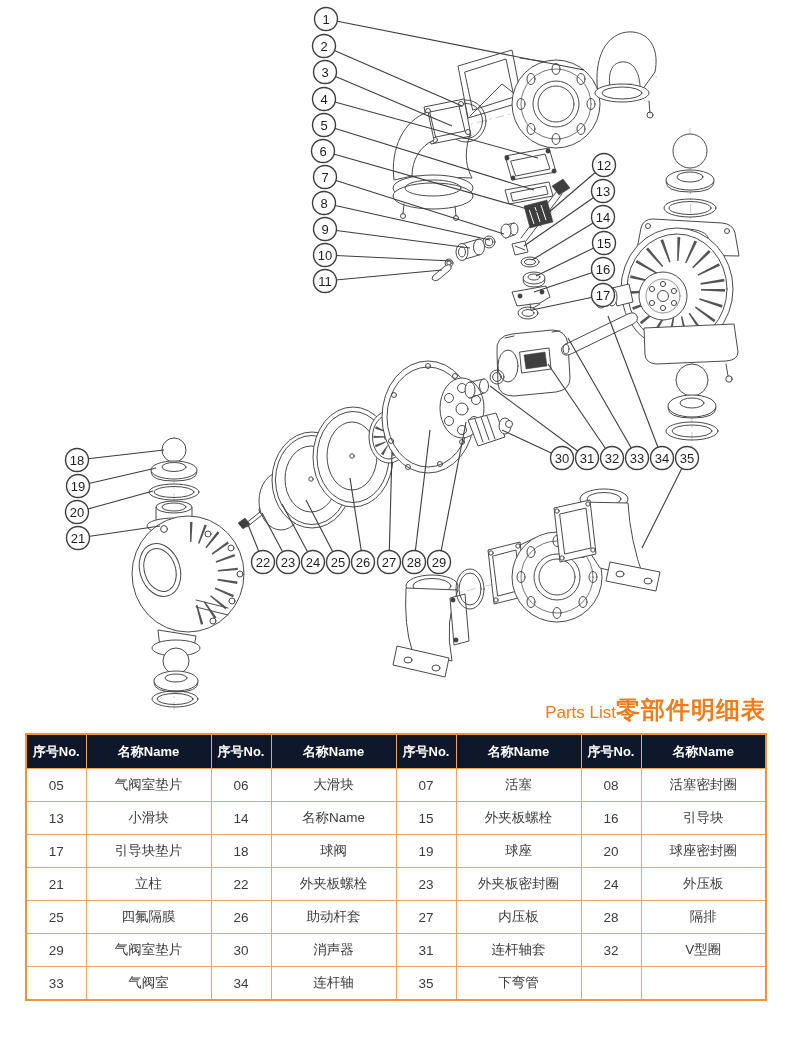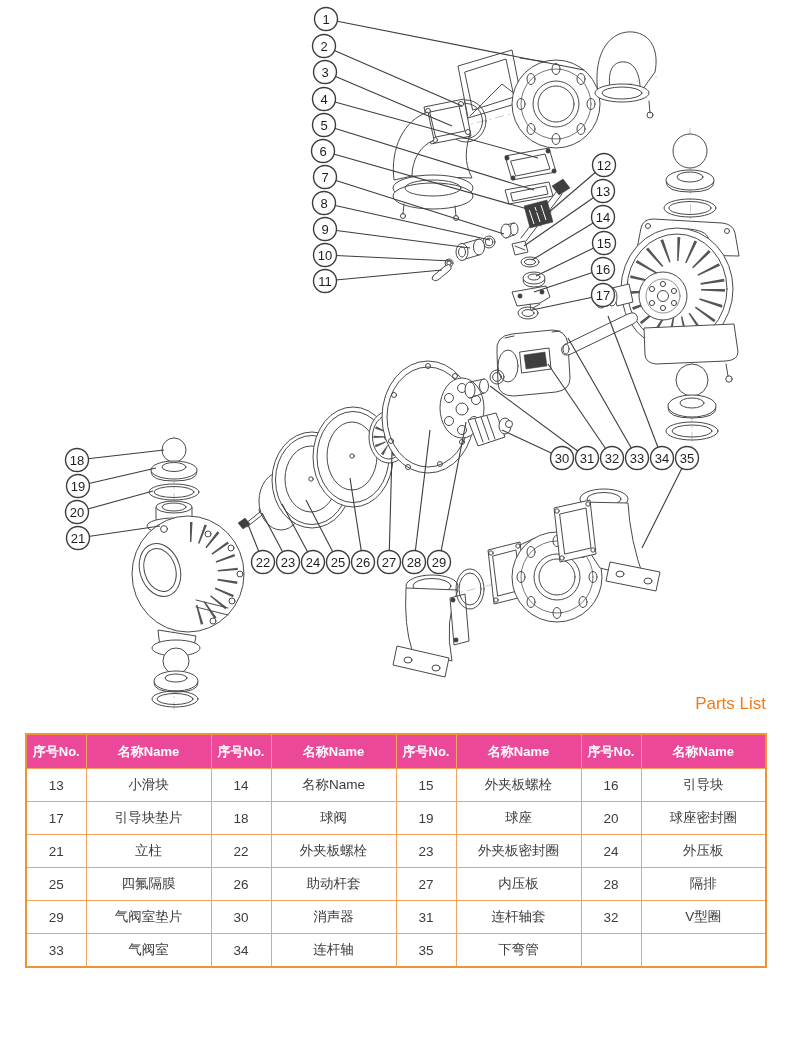--- a/index.html
+++ b/index.html
@@ -18,21 +18,21 @@
   
   .list-title{position:absolute;top:694px;right:24px;display:flex;align-items:baseline;gap:0;}
   .title-en{font-size:17px;color:#ef7c1a;}
   .title-zh{font-size:24px;font-weight:bold;color:#ef7c1a;letter-spacing:1px;}
   
   .parts-table-wrap{position:absolute;left:25px;top:733px;width:741px;}
   table.parts{border-collapse:collapse;table-layout:fixed;width:740px;
               border:2px solid #ee9434;}
   table.parts th,table.parts td{border:1px solid #f1a45c;text-align:center;vertical-align:middle;
               overflow:hidden;white-space:nowrap;}
-  table.parts th{background:#ec4899;color:#fff;font-size:13px;font-weight:bold;height:31px;}
+  table.parts th{background:#0f172a;color:#fff;font-size:13px;font-weight:bold;height:31px;}
   table.parts td{font-size:13.5px;color:#3c3c3c;height:30px;background:#fff;}
   col.col-no{width:60px;}
   col.col-name{width:125px;}
 </style>
 </head>
 <body>
 
 <div class="page">
 
   <svg class="diagram" viewBox="0 0 790 732">
@@ -522,20 +522,21 @@
         <g>
           <line x1="687" y1="458" x2="642" y2="548" class="leader"></line>
           <circle cx="687" cy="458" r="11.5" class="co"></circle>
           <text x="687" y="462.5" class="cn">35</text>
         </g>
       </g>
   </svg>
 
   <div class="list-title">
     <span class="title-en">Parts List</span>
+    <span class="title-zh">零部件明细表</span>
   </div>
 
   <div class="parts-table-wrap">
     <table class="parts">
       <colgroup>
         <col class="col-no">
           <col class="col-name">
         <col class="col-no">
           <col class="col-name">
         <col class="col-no">
@@ -550,20 +551,30 @@
             <th>序号No.</th>
             <th>名称Name</th>
             <th>序号No.</th>
             <th>名称Name</th>
             <th>序号No.</th>
             <th>名称Name</th>
           </tr>
         </thead>
       <tbody>
           <tr>
+            <td>05</td>
+            <td>气阀室垫片</td>
+            <td>06</td>
+            <td>大滑块</td>
+            <td>07</td>
+            <td>活塞</td>
+            <td>08</td>
+            <td>活塞密封圈</td>
+          </tr>
+          <tr>
             <td>13</td>
             <td>小滑块</td>
             <td>14</td>
             <td>名称Name</td>
             <td>15</td>
             <td>外夹板螺栓</td>
             <td>16</td>
             <td>引导块</td>
           </tr>
           <tr>

